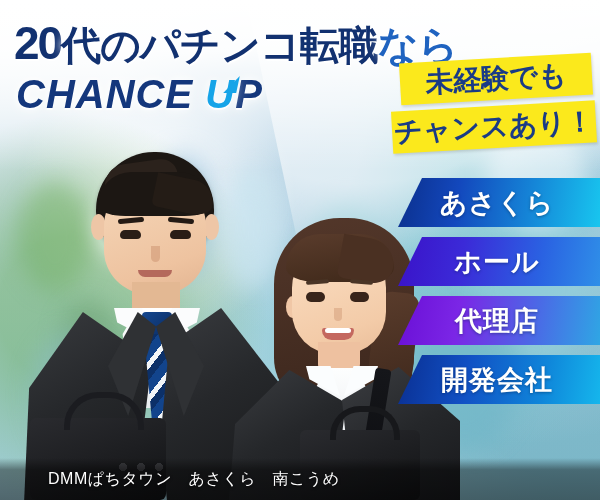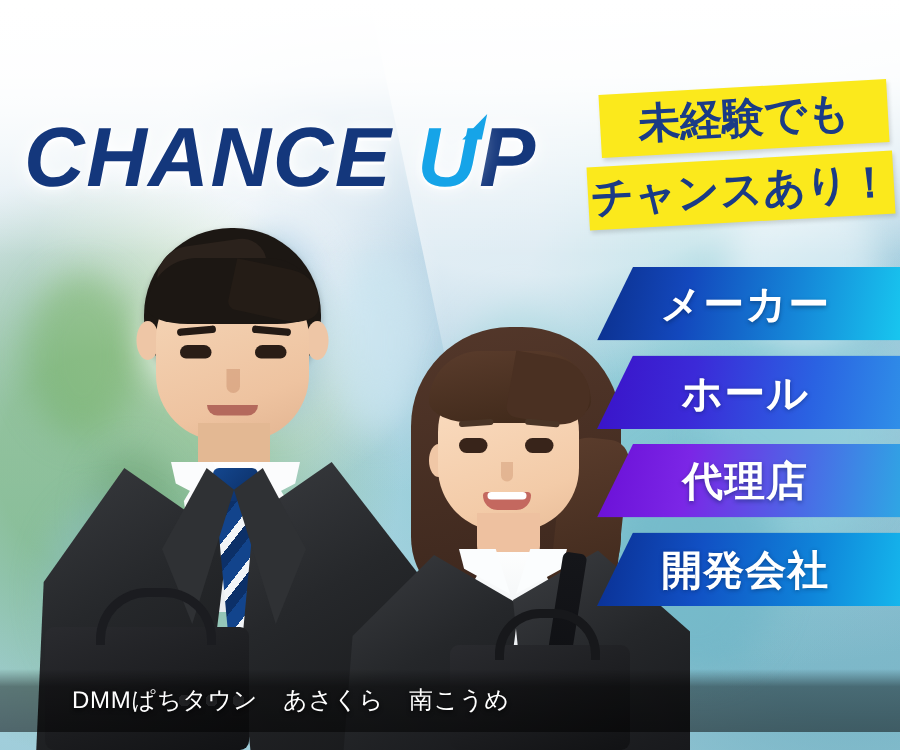--- a/index.html
+++ b/index.html
@@ -189,21 +189,21 @@
     position:absolute;left:14px;top:16px;
     font-size:40px;font-weight:bold;color:#123170;letter-spacing:-1px;
     text-shadow:0 0 7px #fff,0 0 14px #fff,1px 2px 0 rgba(255,255,255,.9);
     white-space:nowrap;
   }
   .headline .num{font-size:46px;letter-spacing:-2px;}
   .headline .nara{color:#1f63c0;}
 
   .logo{
     position:absolute;left:16px;top:72px;
-    font-size:56px;font-weight:bold;font-style:italic;letter-spacing:1px;
+    font-size:40px;font-weight:bold;font-style:italic;letter-spacing:1px;
     color:#14377c;white-space:nowrap;
     text-shadow:0 0 8px #fff,0 0 18px #fff,0 2px 0 rgba(255,255,255,.85);
   }
   .logo .up-u{color:#16a4e8;position:relative;display:inline-block;}
   .logo .up-u:after{
     content:"";position:absolute;right:-3px;top:4px;
     border-left:13px solid transparent;border-right:0 solid transparent;
     border-bottom:17px solid #16a4e8;transform:skewX(-12deg);
   }
   .logo .up-p{color:#14377c;}
@@ -233,21 +233,21 @@
     text-shadow:0 1px 3px rgba(0,30,70,.45);
   }
   .cat.c1{background:linear-gradient(100deg,#0b2f8c 0%,#1348bd 30%,#1587d8 66%,#18c6ef 100%);}
   .cat.c2{background:linear-gradient(100deg,#3a12c8 0%,#3b2ad8 32%,#2a62e2 70%,#2f8fe8 100%);}
   .cat.c3{background:linear-gradient(100deg,#0a2f92 0%,#1150c4 34%,#0f86da 72%,#15b6ec 100%);}
   .cat.c4{background:linear-gradient(100deg,#6a0fd6 0%,#7b26e6 30%,#4a6ae6 68%,#2fa6e4 100%);}
   .cat.c5{background:linear-gradient(100deg,#0d47b8 0%,#1268d4 32%,#12a0e4 70%,#1bcbf4 100%);}
 
   
   .credit{
-    position:absolute;left:0;bottom:12px;width:600px;height:42px;
+    position:absolute;left:0;bottom:0;width:600px;height:42px;
     background:linear-gradient(180deg,rgba(0,0,0,0) 0%,rgba(0,0,0,.42) 28%,rgba(0,0,0,.50) 100%);
     display:flex;align-items:center;
   }
   .credit span{
     color:#fff;font-size:16px;letter-spacing:.5px;margin-left:48px;
     text-shadow:0 1px 3px rgba(0,0,0,.8);white-space:nowrap;
   }
 </style>
 </head>
 <body>
@@ -312,36 +312,39 @@
     <div class="jacket-r"></div>
     <div class="collar-l"></div>
     <div class="collar-r"></div>
     <div class="strap"></div>
   </div>
 
   <div class="bag left"></div>
   <div class="bag-dots"></div>
   <div class="bag right"></div>
 
+  <div class="headline">
+    <span class="num">20</span><span>代のパチンコ転職</span><span class="nara">なら</span>
+  </div>
 
   <div class="logo">
     <span>CHANCE</span>
     <span class="up-u">U</span><span class="up-p">P</span>
   </div>
 
   <div class="ybadge one">
     <span>未経験でも</span>
   </div>
   <div class="ybadge two">
     <span>チャンスあり！</span>
   </div>
 
   <div class="cats">
     <div class="cat c1">
-      <span>メーカー</span>
+      <span>あさくら</span>
     </div>
     <div class="cat c2">
       <span>ホール</span>
     </div>
     <div class="cat c4">
       <span>代理店</span>
     </div>
     <div class="cat c3">
       <span>開発会社</span>
     </div>

